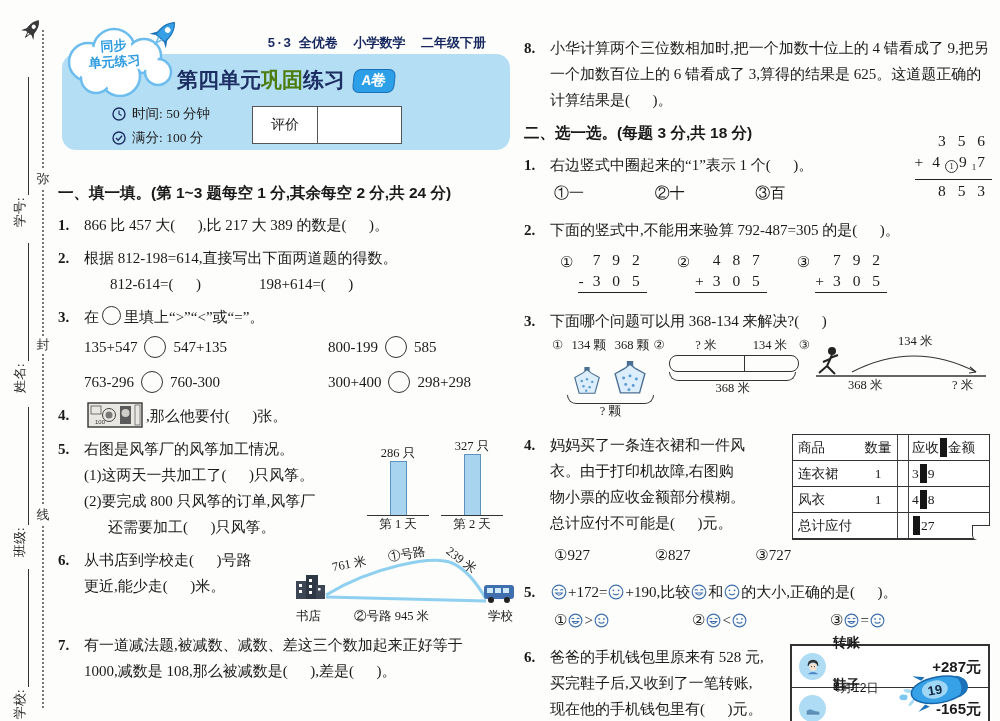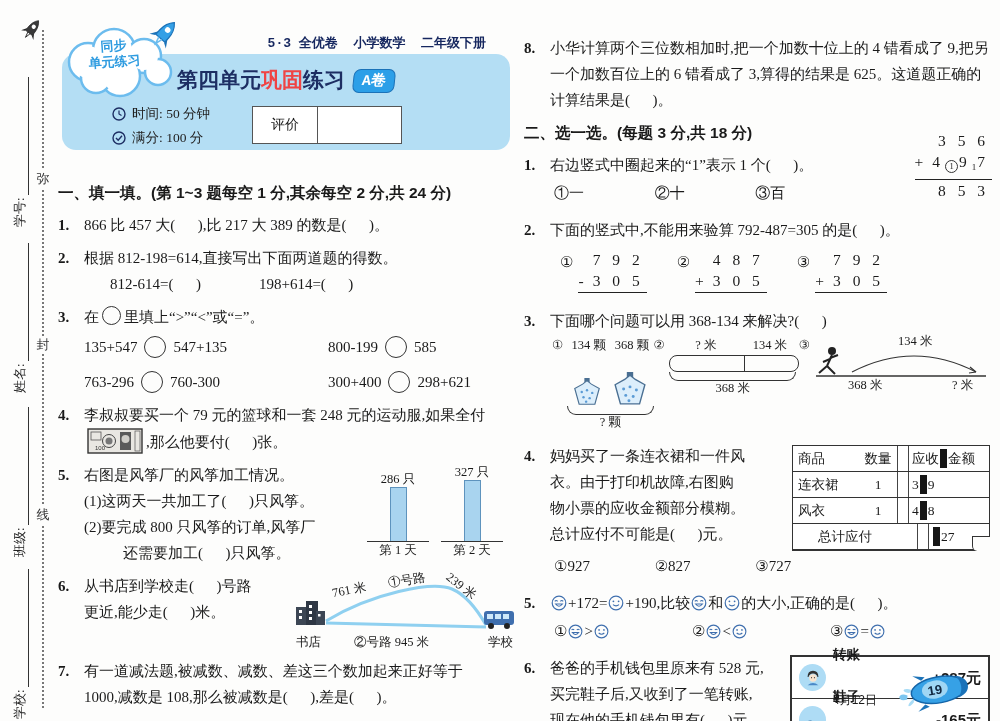--- a/index.html
+++ b/index.html
@@ -14,21 +14,21 @@
   .mfield{position:absolute;left:-56px;width:150px;height:20px;transform:rotate(-90deg);
           display:flex;align-items:flex-end;font-size:13px;color:#222;}
   .mfline{flex:1;border-bottom:1.2px solid #333;height:14px;margin-left:2px;}
   .pinrocket{position:absolute;left:20px;top:16px;}
 
   
   .panel{position:absolute;left:62px;top:54px;width:448px;height:96px;background:#b4def4;border-radius:14px;}
   .edition{position:absolute;left:240px;top:34px;width:246px;text-align:right;
            font-weight:bold;font-size:13px;color:#16275f;}
   .titlerow{position:absolute;left:62px;top:66px;width:448px;text-align:center;font-weight:bold;font-size:21px;}
-  .t-dark{color:#1d2e63;} .t-accent{color:#ef4444;}
+  .t-dark{color:#1d2e63;} .t-accent{color:#4d7c0f;}
   .abadge{display:inline-block;background:#2b9fe8;color:#fff;font-size:15px;font-weight:bold;
           padding:1px 8px 2px;border-radius:7px;margin-left:8px;transform:skewX(-6deg);vertical-align:2px;
           border:1.5px solid #1b72b8;}
   .inforow{position:absolute;left:112px;display:flex;align-items:center;gap:6px;font-size:13.5px;color:#222;}
   .evalbox{position:absolute;left:252px;top:106px;width:148px;height:36px;background:#fff;border:1px solid #555;display:flex;}
   .eval-l{width:64px;border-right:1px solid #555;display:flex;align-items:center;justify-content:center;font-size:14px;}
   .eval-r{flex:1;}
   .cloud{position:absolute;left:54px;top:16px;width:130px;height:92px;}
   .cloudtxt{position:absolute;left:66px;top:38px;width:96px;text-align:center;color:#2f9ce0;
             font-weight:bold;font-size:13px;line-height:1.25;transform:rotate(-4deg);font-family:"Liberation Sans",sans-serif;}
@@ -75,49 +75,49 @@
   .opts3{display:flex;margin:2px 16px 4px 4px;}
   .opts3 .o{width:138px;}
   .formsrow{display:flex;gap:30px;margin:6px 0 8px 10px;}
   .vf{display:flex;gap:5px;align-items:flex-start;}
 
   
   .figrow{display:flex;margin:4px 0 6px 2px;align-items:flex-start;font-size:12.5px;line-height:15px;}
   .fig{display:flex;gap:4px;}
   .ubrace{height:8px;border:1.5px solid #333;border-top:none;border-radius:0 0 9px 9px;}
   .fig1{width:142px;} .fig2{width:158px;} .fig3{flex:1;}
-  .bagtops{display:flex;justify-content:space-around;margin-bottom:19px;}
+  .bagtops{display:flex;justify-content:space-around;margin-bottom:8px;}
   .bagsrow{display:flex;justify-content:space-around;align-items:flex-end;}
   .segbar{width:128px;height:15px;border:1.5px solid #333;border-radius:8px;position:relative;margin-top:2px;}
   .segbar:after{content:"";position:absolute;left:58%;top:0;bottom:0;border-left:1.2px solid #333;}
   .seglabels{display:flex;} .seglabels span:first-child{width:58%;text-align:center;} .seglabels span:last-child{flex:1;text-align:center;}
   .fig3in{position:relative;width:176px;height:78px;}
   .fig3in span{position:absolute;white-space:nowrap;}
 
   
   .q4r{position:relative;padding-right:118px;min-height:112px;}
   .receipt{position:absolute;right:0;top:2px;width:196px;border:1.5px solid #333;background:#fff;
            font-size:13.5px;line-height:15px;}
   .r-row{display:flex;align-items:center;height:25px;border-bottom:1px solid #333;padding:0 5px;}
   .r-row:last-child{border-bottom:none;}
-  .r-name{width:64px;} .r-namew{width:96px;margin-left:20px;} .r-qty{width:32px;text-align:center;}
+  .r-name{width:64px;} .r-namew{width:96px;} .r-qty{width:32px;text-align:center;}
   .r-sep{width:10px;align-self:stretch;border-left:1px solid #444;border-right:1px solid #444;margin:0 3px;}
   .r-amt{flex:1;display:flex;align-items:center;}
   .smudge{display:inline-block;width:7px;height:19px;background:#161616;margin:0 1px;flex:none;}
   .dogear{position:absolute;right:-1px;bottom:-1px;width:17px;height:14px;background:#fdfdfc;
           border-left:1.5px solid #333;border-top:1.5px solid #333;border-radius:0 0 0 5px;}
 
   
   .q6r{position:relative;padding-right:206px;min-height:92px;}
   .wallet{position:absolute;right:0;top:0;width:196px;border:2px solid #333;background:#fff;}
   .w-row{display:flex;align-items:center;height:41px;padding:0 7px;}
   .w-row:first-child{border-bottom:1.5px solid #333;}
   .w-icon{width:27px;height:27px;border-radius:50%;background:#aedcf5;display:flex;align-items:center;
           justify-content:center;margin-right:7px;flex:none;}
-  .w-mid{flex:1;font-family:Liberation Sans, sans-serif;line-height:1.15;}
+  .w-mid{flex:1;font-family:Liberation Mono, monospace;line-height:1.15;}
   .w-title{font-weight:bold;font-size:13.5px;}
   .w-date{font-size:12px;margin-top:31px;}
   .w-amt{font-weight:bold;font-size:15px;font-family:"Liberation Sans",sans-serif;}
 
   .face{vertical-align:-3px;margin:0 1px;}
   .pgrocket{position:absolute;left:893px;top:666px;}
 </style>
 </head>
 <body>
 
@@ -245,50 +245,50 @@
             <span data-bind="s1.pairs.1.r">585</span>
           </div>
         <div class="pair">
             <span data-bind="s1.pairs.2.l">763-296</span>
             <span class="cmp-circle"></span>
             <span data-bind="s1.pairs.2.r">760-300</span>
           </div>
         <div class="pair">
             <span data-bind="s1.pairs.3.l">300+400</span>
             <span class="cmp-circle"></span>
-            <span data-bind="s1.pairs.3.r">298+621</span>
+            <span data-bind="s1.pairs.3.r">298+298</span>
           </div>
       </div>
     </div>
   </div>
 
   <div class="q">
     <span class="qnum" data-bind="s1.n4">4.</span>
     <div class="qbody">
-      <span data-bind="s1.q4a">李叔叔要买一个 79 元的篮球和一套 248 元的运动服,如果全付</span><svg class="bill" width="56" height="26" viewBox="0 0 56 26">
+      <svg class="bill" width="56" height="26" viewBox="0 0 56 26">
         <rect x="1" y="1" width="54" height="24" fill="#e9e7e2" stroke="#333" stroke-width="1.4"></rect>
         <rect x="4" y="4" width="10" height="8" fill="none" stroke="#555" stroke-width="0.8"></rect>
         <circle cx="22" cy="13" r="6.5" fill="none" stroke="#444" stroke-width="1"></circle>
         <circle cx="22" cy="13" r="3.5" fill="#777"></circle>
         <rect x="33" y="4" width="11" height="18" fill="#5a5а5a"></rect>
         <rect x="33" y="4" width="11" height="18" fill="#5a5a5a"></rect>
         <circle cx="38.5" cy="11" r="4" fill="#cfcdc8"></circle>
         <rect x="48" y="3" width="5" height="20" fill="none" stroke="#555" stroke-width="0.7"></rect>
         <text x="8" y="22" font-size="6" fill="#333" font-family="Liberation Sans,sans-serif" data-bind="s1.bill_value">100</text>
       </svg><span data-bind="s1.q4b">,那么他要付(      )张。</span>
     </div>
   </div>
 
   <div class="q">
     <span class="qnum" data-bind="s1.n5">5.</span>
     <div class="qbody q5body">
       <div data-bind="s1.q5">右图是风筝厂的风筝加工情况。</div>
       <div data-bind="s1.q5s1">(1)这两天一共加工了(      )只风筝。</div>
       <div data-bind="s1.q5s2">(2)要完成 800 只风筝的订单,风筝厂</div>
-      <div style="margin-left:39px" data-bind="s1.q5s3">还需要加工(      )只风筝。</div>
+      <div style="margin-left:24px" data-bind="s1.q5s3">还需要加工(      )只风筝。</div>
       <div class="kitechart">
         <div class="bargroup">
           <span data-bind="s1.chart.value_labels.0">286 只</span>
           <div class="bar" style="height:53px"></div>
           <div class="baseline"><span data-bind="s1.chart.categories.0">第 1 天</span></div>
         </div>
         <div class="bargroup">
           <span data-bind="s1.chart.value_labels.1">327 只</span>
           <div class="bar" style="height:61px"></div>
           <div class="baseline"><span data-bind="s1.chart.categories.1">第 2 天</span></div>

